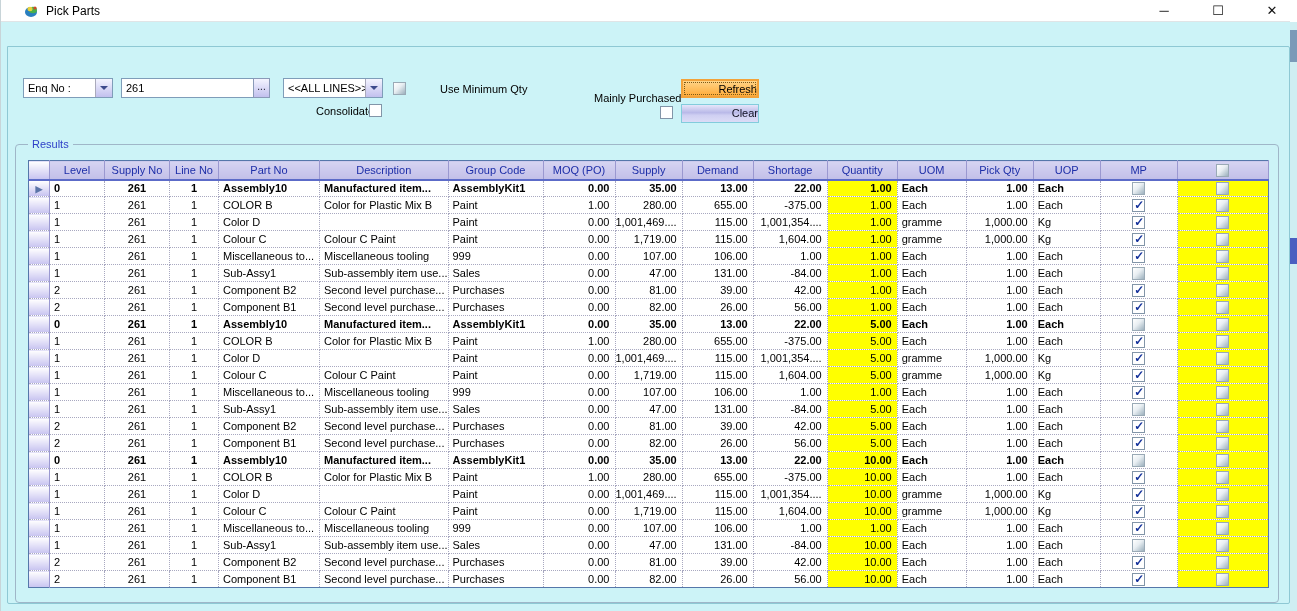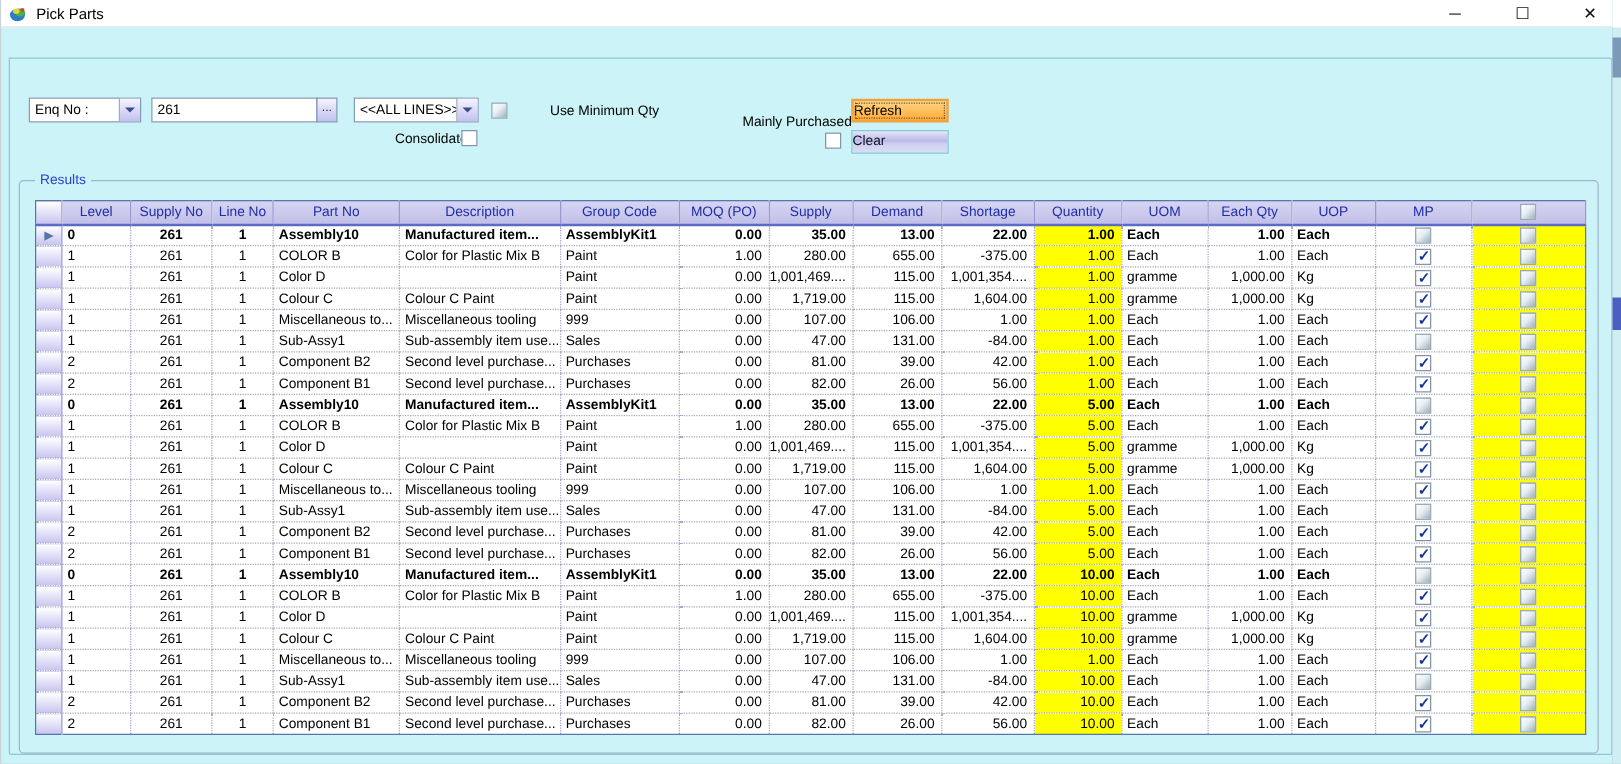--- a/index.html
+++ b/index.html
@@ -2,21 +2,21 @@
 <html><head>
 <meta charset="utf-8">
 <style>
   * { margin:0; padding:0; box-sizing:border-box; }
   html,body { width:1297px; height:611px; }
   body { font-family:"Liberation Sans", sans-serif; font-size:11px; background:#9ab4bc; overflow:hidden; }
 
   .window { position:absolute; left:0; top:0; width:1290px; height:611px; background:#ccf3f7; border-left:1px solid #c8d4d8; }
 
   
-  .titlebar { position:absolute; left:0; top:0; width:100%; height:22px; background:#ffffff; border-bottom:1px solid #e0e4e6; display:flex; align-items:center; padding-left:6px; }
+  .titlebar { position:absolute; left:0; top:0; width:100%; height:22px; background:#ffffff; border-bottom:1px solid #e0e4e6; display:flex; align-items:center; padding-left:23px; }
   .app-icon { width:16px; height:16px; margin-right:6px; }
   .title-text { font-size:12px; color:#000; }
   .win-controls { position:absolute; right:8px; top:0; height:22px; display:flex; align-items:center; gap:34px; }
   .win-btn { font-size:13px; color:#111; width:20px; text-align:center; cursor:default; line-height:22px; }
 
   
   .tab-strip { position:absolute; left:14px; top:29px; height:18px; display:flex; z-index:5; }
   .tab { padding:2px 10px 0 10px; height:17px; background:linear-gradient(180deg,#eafcfe,#c9f0f5); border:1px solid #9ec8d2; border-bottom:none; border-radius:3px 3px 0 0; margin-right:3px; color:#000; margin-top:1px; }
   .tab.selected { background:linear-gradient(180deg,#ffffff,#ccf3f7 70%); border:1px solid #8ab4c0; border-bottom:1px solid #ccf3f7; height:18px; margin-top:0; position:relative; z-index:6; }
 
@@ -33,21 +33,21 @@
   .combo { position:absolute; height:20px; background:#fff; border:1px solid #7f9db9; display:flex; align-items:center; }
   .combo .txt { flex:1; padding-left:4px; white-space:nowrap; overflow:hidden; }
   .combo-btn { width:17px; height:100%; background:linear-gradient(180deg,#f4f4ff,#c2c0ee); border-left:1px solid #aab; display:flex; align-items:center; justify-content:center; }
   .tri { width:0; height:0; border:4px solid transparent; border-top-color:#3d4a8c; margin-top:4px; }
   .textfield { position:absolute; height:20px; border:1px solid #7f9db9; background:#fff; font-family:"Liberation Sans",sans-serif; font-size:11px; padding-left:4px; }
   .browse-btn { position:absolute; width:17px; height:20px; background:linear-gradient(180deg,#f4f4ff,#c2c0ee); border:1px solid #8a9ab8; font-size:10px; line-height:16px; text-align:center; color:#223; }
   .cbx { display:inline-block; width:13px; height:13px; border:1px solid #8295a8; background:#fff; vertical-align:middle; position:relative; }
   .cbx.dis { background:linear-gradient(135deg,#ffffff 0%,#e8eef2 45%,#9cb0bd 100%); border-color:#9aaab6; }
   .cbx.checked::after { content:"\2713"; position:absolute; left:1px; top:-2px; font-size:12px; font-weight:bold; color:#16339b; }
   .flabel { position:absolute; color:#000; white-space:nowrap;margin-left:28px; }
-  .btn { position:absolute; width:78px; height:19px; text-align:left; font-size:11px; color:#000; line-height:17px; }
+  .btn { position:absolute; width:78px; height:19px; text-align:right; font-size:11px; color:#000; line-height:17px; }
   .btn-refresh { background:linear-gradient(180deg,#ffd488,#ffab38); border:2px solid #f2a23a; outline:1px dotted #7a5a18; outline-offset:-4px; }
   .btn-clear { background:linear-gradient(180deg,#e6e6fa 0%,#b9b9e8 45%,#cfcff2 60%,#dcdcf6 100%); border:1px solid #82ccdc; color:#112; }
 
   
   .grid-wrap { position:absolute; left:27px; top:160px; }
   table.grid { border-collapse:collapse; table-layout:fixed; background:#fff; border:1px solid #5577aa; }
   table.grid th { background:linear-gradient(180deg,#d6d4f2,#c2bfe8); color:#1e2fa8; font-weight:normal; height:19px; border-right:1px solid #9a98d0; border-bottom:2px solid #5c6bc8; overflow:hidden; white-space:nowrap; }
   table.grid td { height:17px; border-right:1px dotted #a8a8c0; border-bottom:1px dotted #a8a8c0; overflow:hidden; white-space:nowrap; color:#000; background:#fff; }
   td.selcol, th.selcol { background:linear-gradient(180deg,#ffffff,#c7c3f0) !important; border-right:1px solid #9a98d0 !important; text-align:center; }
   tr.bold td { font-weight:bold; }
@@ -145,21 +145,21 @@
             <th>Line No</th>
             <th>Part No</th>
             <th>Description</th>
             <th>Group Code</th>
             <th>MOQ (PO)</th>
             <th>Supply</th>
             <th>Demand</th>
             <th>Shortage</th>
             <th>Quantity</th>
             <th>UOM</th>
-            <th>Each Qty</th>
+            <th>Pick Qty</th>
             <th>UOP</th>
             <th>MP</th>
             <th><span class="cbx dis"></span></th>
           </tr>
         </thead>
         <tbody>
           <tr class="bold">
             <td class="selcol"><span class="cur">▶</span></td>
             <td class="al">0</td>
             <td class="ac">261</td>

